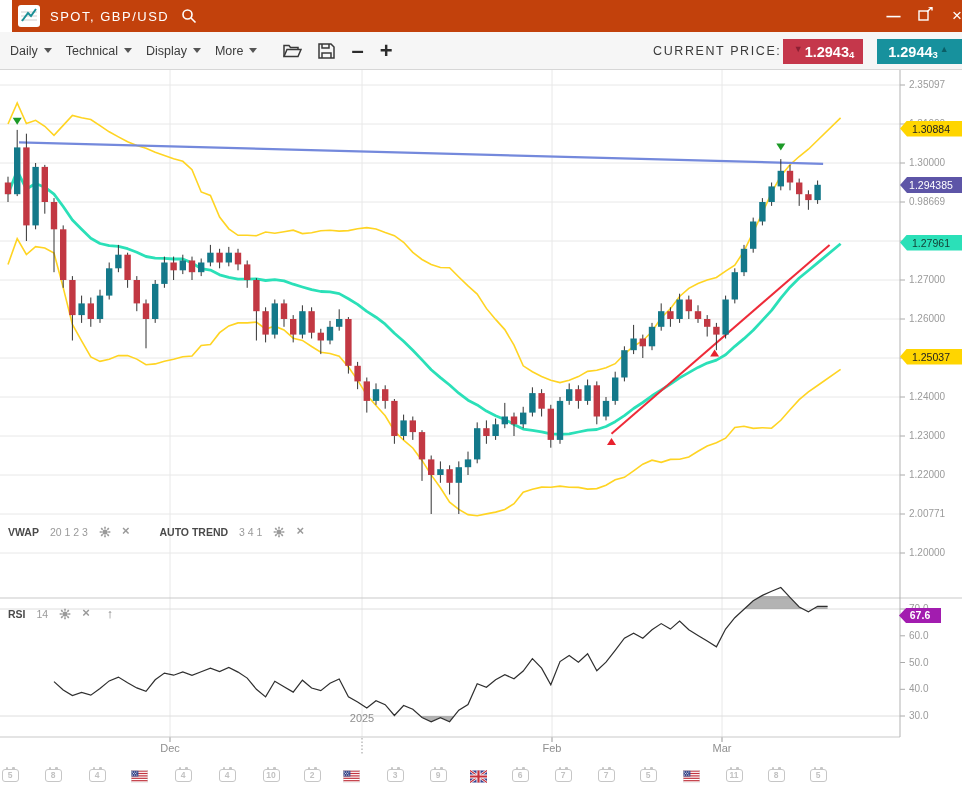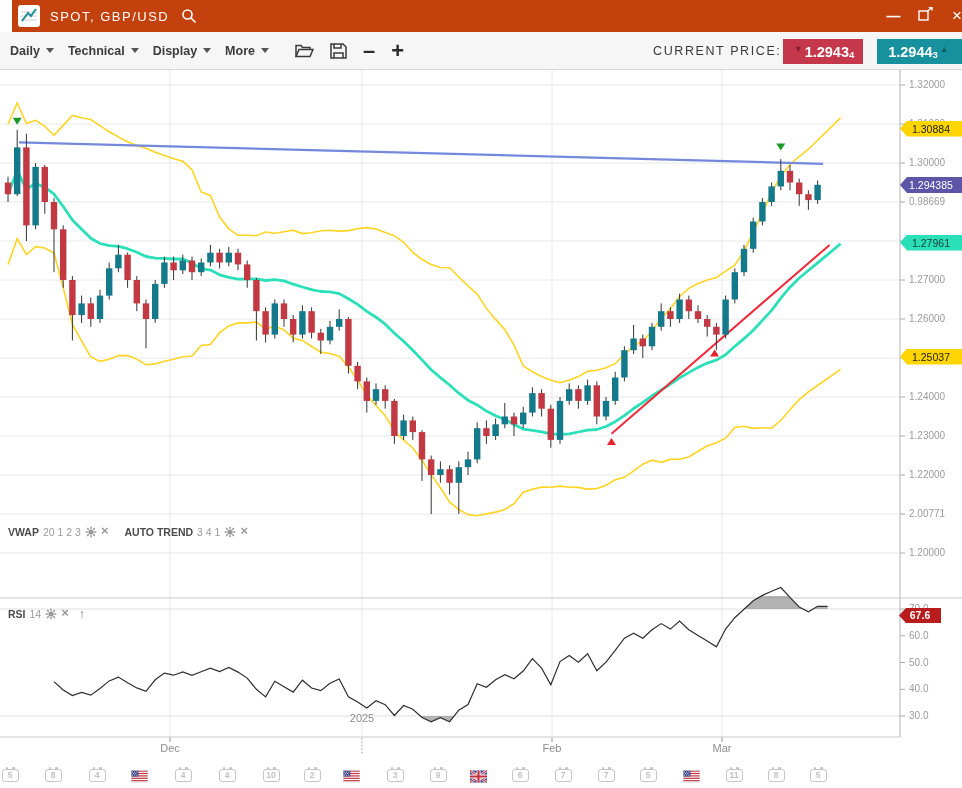--- a/index.html
+++ b/index.html
@@ -14,21 +14,21 @@
     display:flex; align-items:center; justify-content:center; }
   .win-title { color:#fff; font-size:13px; letter-spacing:1.5px; margin-left:10px; }
   .search-ic { margin-left:12px; display:flex; align-items:center; }
   .wctrls { position:absolute; right:8px; top:0; height:32px; display:flex; align-items:center; gap:14px; }
   .wbtn { color:#fff; font-size:14px; line-height:32px; cursor:default; width:18px; text-align:center; }
   .wbtn.minimize { font-weight:bold; letter-spacing:-1px; }
 
   
   .toolbar { position:absolute; left:0; top:32px; width:962px; height:38px; background:#f6f6f6;
     border-bottom:1px solid #d7d7d7; display:flex; align-items:center; z-index:30; }
-  .menu { display:flex; align-items:center; font-size:12.5px; font-weight:bold; color:#3c3c3c; margin-left:14px; cursor:default; }
+  .menu { display:flex; align-items:center; font-size:12.5px; font-weight:normal; color:#3c3c3c; margin-left:14px; cursor:default; }
   .menu:first-child { margin-left:10px; }
   .caret { width:0; height:0; border-left:4px solid transparent; border-right:4px solid transparent;
     border-top:5px solid #555; margin-left:6px; }
   .tb-ic { margin-left:18px; display:flex; align-items:center; }
   .tb-txtic { font-size:22px; font-weight:bold; color:#2c2c2c; margin-left:16px; line-height:20px; }
   .cp-label { position:absolute; left:653px; font-size:12.5px; color:#3a3a3a; letter-spacing:1.6px; }
   .cp-badge { position:absolute; top:7px; height:25px; display:flex; align-items:center; justify-content:center;
     color:#fff; font-size:14.5px; font-weight:bold; }
   .cp-badge.bid { left:783px; width:80px; background:#c5374b; }
   .cp-badge.ask { left:877px; width:85px; background:#17919d; }
@@ -37,25 +37,25 @@
   .cp-badge.bid .cp-arrow { color:#8c1f33; margin-top:-6px; }
   .cp-badge.ask .cp-arrow { color:#0b5f67; margin-bottom:6px; }
 
   
   #chart-svg { position:absolute; left:0; top:0; z-index:1; }
   .overlay { position:absolute; left:0; top:0; width:962px; height:788px; z-index:5; pointer-events:none; }
   .ax-label { position:absolute; left:909px; font-size:10px; color:#9b9b9b; white-space:nowrap; }
   .ax-badge { position:absolute; left:900px; width:62px; height:16px; font-size:10.5px; font-weight:normal;
     display:flex; align-items:center; justify-content:center;
     clip-path:polygon(7px 0, 100% 0, 100% 100%, 7px 100%, 0 50%); }
-  .rsi-badge { position:absolute; left:899px; width:42px; height:15px; background:#b91c1c; color:#fff;
+  .rsi-badge { position:absolute; left:899px; width:42px; height:15px; background:#a21caf; color:#fff;
     font-size:10.5px; font-weight:bold; display:flex; align-items:center; justify-content:center;
     clip-path:polygon(7px 0, 100% 0, 100% 100%, 7px 100%, 0 50%); }
   .time-label { position:absolute; font-size:11px; color:#8f8f8f; transform:translateX(-50%); }
-  .ind-row { position:absolute; display:flex; align-items:center; font-size:10.5px; color:#9a9a9a; gap:4px; }
+  .ind-row { position:absolute; display:flex; align-items:center; font-size:10.5px; color:#9a9a9a; gap:11px; }
   .ind-name { font-weight:bold; color:#4a4a4a; }
   .ind-x { font-size:13px; font-weight:bold; color:#9a9a9a; line-height:10px; margin-top:-2px; }
   .ind-up { font-size:13px; color:#777; margin-left:6px; }
   .gap { width:8px; }
 
   
   #event-row { position:absolute; left:0; top:766px; width:962px; height:20px; z-index:5; }
   .ev { position:absolute; top:3px; width:17px; height:13px; }
   .ev.cal { border:1.4px solid #c6c6c6; border-radius:3px; background:#fff; }
   .ev.cal .num { display:block; text-align:center; font-size:8.5px; line-height:10px; color:#c2c2c2; font-weight:bold; }
@@ -316,21 +316,21 @@
         <clipPath id="clipUnder">
           <rect x="0" y="716" width="905" height="21"></rect>
         </clipPath>
       </defs>
       <path d="M54 681.6L63.2 690L72.4 695.6L81.6 692.5L90.8 695.2L100 688.5L109.2 680.9L118.4 677.1L127.6 682.8L136.8 687.9L146 691.3L155.2 679.8L164.4 673.1L173.6 675.2L182.8 671.9L192 675.4L201.2 671.8L210.4 668.1L219.6 671.6L228.8 667.5L238 672.1L247.2 678.1L256.4 689.3L265.6 696.9L274.8 681.3L284 686.8L293.2 692.1L302.4 680.2L311.6 688L320.8 690.7L330 683.3L339.2 679L348.4 696.7L357.6 701.9L366.8 708L376 700.8L385.2 704.7L394.4 715.5L403.6 705.5L412.8 709.3L422 717.5L431.2 721.8L440.4 717.6L449.6 721.7L458.8 710.2L468 704.5L477.2 683.7L486.4 687.2L495.6 679.7L504.8 674.7L514 678.8L523.2 671L532.4 658.7L541.6 668.2L550.8 684.8L560 661.6L569.2 655.6L578.4 662.2L587.6 653.7L596.8 670.8L606 662.2L615.2 650.3L624.4 638.1L633.6 633.2L642.8 638.2L652 629.8L661.2 623.6L670.4 629.1L679.6 621.1L688.8 629.7L698 635.4L707.2 641.1L716.4 646.8L725.6 629L734.8 617.7L744 609.3L753.2 600.8L762.4 595.4L771.6 591.3L780.8 587.5L790 597.4L799.2 607L808.4 611.8L817.6 606.3L827.6 606.3L827.6 609L54 609Z" fill="#9a9a9a" opacity="0.75" clip-path="url(#clipOver)"></path>
       <path d="M54 681.6L63.2 690L72.4 695.6L81.6 692.5L90.8 695.2L100 688.5L109.2 680.9L118.4 677.1L127.6 682.8L136.8 687.9L146 691.3L155.2 679.8L164.4 673.1L173.6 675.2L182.8 671.9L192 675.4L201.2 671.8L210.4 668.1L219.6 671.6L228.8 667.5L238 672.1L247.2 678.1L256.4 689.3L265.6 696.9L274.8 681.3L284 686.8L293.2 692.1L302.4 680.2L311.6 688L320.8 690.7L330 683.3L339.2 679L348.4 696.7L357.6 701.9L366.8 708L376 700.8L385.2 704.7L394.4 715.5L403.6 705.5L412.8 709.3L422 717.5L431.2 721.8L440.4 717.6L449.6 721.7L458.8 710.2L468 704.5L477.2 683.7L486.4 687.2L495.6 679.7L504.8 674.7L514 678.8L523.2 671L532.4 658.7L541.6 668.2L550.8 684.8L560 661.6L569.2 655.6L578.4 662.2L587.6 653.7L596.8 670.8L606 662.2L615.2 650.3L624.4 638.1L633.6 633.2L642.8 638.2L652 629.8L661.2 623.6L670.4 629.1L679.6 621.1L688.8 629.7L698 635.4L707.2 641.1L716.4 646.8L725.6 629L734.8 617.7L744 609.3L753.2 600.8L762.4 595.4L771.6 591.3L780.8 587.5L790 597.4L799.2 607L808.4 611.8L817.6 606.3L827.6 606.3L827.6 716L54 716Z" fill="#9a9a9a" opacity="0.75" clip-path="url(#clipUnder)"></path>
       <path d="M54 681.6L63.2 690L72.4 695.6L81.6 692.5L90.8 695.2L100 688.5L109.2 680.9L118.4 677.1L127.6 682.8L136.8 687.9L146 691.3L155.2 679.8L164.4 673.1L173.6 675.2L182.8 671.9L192 675.4L201.2 671.8L210.4 668.1L219.6 671.6L228.8 667.5L238 672.1L247.2 678.1L256.4 689.3L265.6 696.9L274.8 681.3L284 686.8L293.2 692.1L302.4 680.2L311.6 688L320.8 690.7L330 683.3L339.2 679L348.4 696.7L357.6 701.9L366.8 708L376 700.8L385.2 704.7L394.4 715.5L403.6 705.5L412.8 709.3L422 717.5L431.2 721.8L440.4 717.6L449.6 721.7L458.8 710.2L468 704.5L477.2 683.7L486.4 687.2L495.6 679.7L504.8 674.7L514 678.8L523.2 671L532.4 658.7L541.6 668.2L550.8 684.8L560 661.6L569.2 655.6L578.4 662.2L587.6 653.7L596.8 670.8L606 662.2L615.2 650.3L624.4 638.1L633.6 633.2L642.8 638.2L652 629.8L661.2 623.6L670.4 629.1L679.6 621.1L688.8 629.7L698 635.4L707.2 641.1L716.4 646.8L725.6 629L734.8 617.7L744 609.3L753.2 600.8L762.4 595.4L771.6 591.3L780.8 587.5L790 597.4L799.2 607L808.4 611.8L817.6 606.3L827.6 606.3" fill="none" stroke="#2f2f2f" stroke-width="1.2"></path>
     </svg>
 
   <div class="overlay" id="axis-overlay">
-      <div class="ax-label" style="top:79px">1.32000</div>
+      <div class="ax-label" style="top:79px">2.35097</div>
       <div class="ax-label" style="top:118px">1.31000</div>
       <div class="ax-label" style="top:157px">1.30000</div>
       <div class="ax-label" style="top:196px">0.98669</div>
       <div class="ax-label" style="top:235px">1.28000</div>
       <div class="ax-label" style="top:274px">1.27000</div>
       <div class="ax-label" style="top:313px">1.26000</div>
       <div class="ax-label" style="top:352px">1.25000</div>
       <div class="ax-label" style="top:391px">1.24000</div>
       <div class="ax-label" style="top:430px">1.23000</div>
       <div class="ax-label" style="top:469px">1.22000</div>

